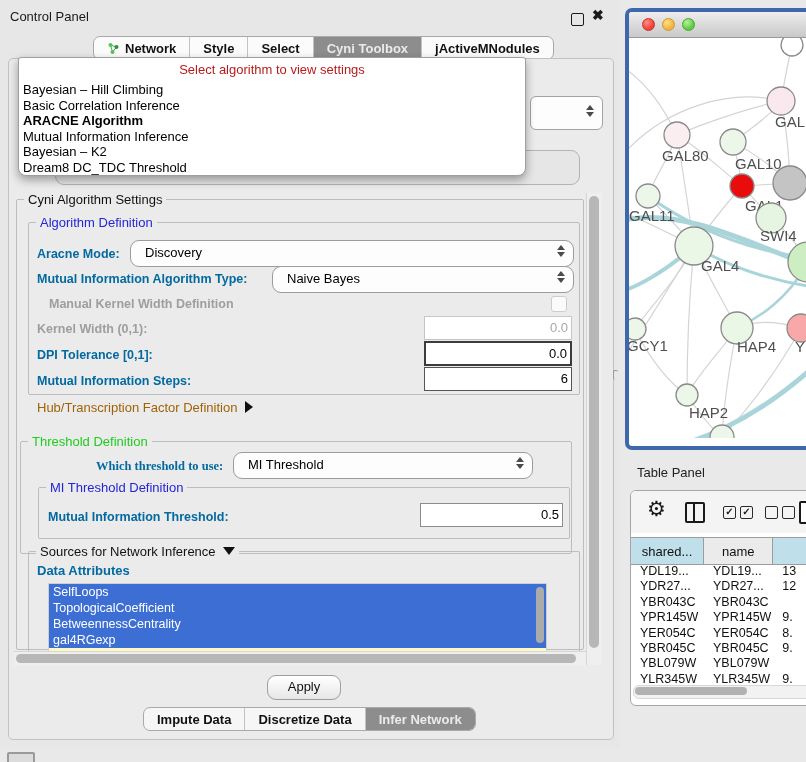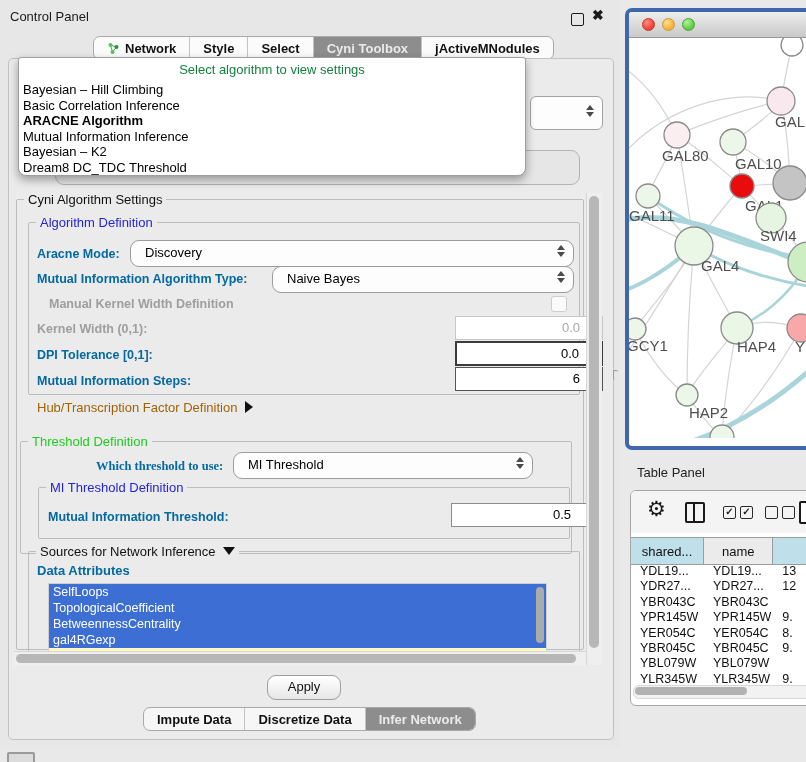--- a/index.html
+++ b/index.html
@@ -32,42 +32,42 @@
             border:1px solid #b3b3b3;border-radius:9px;z-index:2;}
   #bg-combo .txt{position:absolute;left:22px;top:8px;font-size:13px;color:#9d9d9d;}
   #bg-combo-frag{left:530px;top:96px;width:71px;height:32px;background:#fdfdfd;
             border:1px solid #a3a3a3;border-radius:6px;z-index:1;}
 
   
   #dd{left:18px;top:57px;width:506px;height:117px;background:#ffffff;
       border:1px solid #9f9f9f;border-radius:3px 3px 8px 8px;
       box-shadow:0 4px 10px rgba(0,0,0,.35);z-index:30;}
   #dd-placeholder{position:absolute;left:0;top:4px;width:100%;text-align:center;
-      font-size:13px;color:#15803d;}
+      font-size:13px;color:#b91c1c;}
   #dd-list{position:absolute;left:3px;top:24px;right:3px;}
   .dd-item{font-size:13px;color:#000;line-height:15.5px;padding-left:1px;white-space:nowrap;}
   .dd-item.selected{font-weight:bold;}
 
   
   .groupbox{position:absolute;border:1px solid #bdbdbd;border-radius:2px;}
   .gtitle{position:absolute;top:-8px;left:7px;background:#ebebeb;padding:0 4px;
           font-size:13px;white-space:nowrap;}
   .gtitle.blue{color:#2424d8;}
   .gtitle.green{color:#1ecb1e;}
   .flabel{position:absolute;font-size:12.5px;font-weight:bold;color:#0369a1;white-space:nowrap;}
   .flabel.disabled{color:#9e9e9e;}
   .combo{position:absolute;background:#fdfdfd;border:1px solid #9c9c9c;border-radius:9px;}
   .combo .ctext{position:absolute;left:14px;top:4px;font-size:13px;color:#000;}
   .spin{position:absolute;right:8px;top:4px;display:flex;flex-direction:column;gap:2px;}
   .spin .up{width:0;height:0;border-left:4px solid transparent;border-right:4px solid transparent;
             border-bottom:5px solid #4a4a4a;}
   .spin .dn{width:0;height:0;border-left:4px solid transparent;border-right:4px solid transparent;
             border-top:5px solid #4a4a4a;}
   .field{position:absolute;background:#ffffff;font-size:13px;text-align:right;
-         padding-right:22px;box-sizing:border-box;line-height:22px;margin-left:31px;}
+         padding-right:3px;box-sizing:border-box;line-height:22px;}
   .checkbox{position:absolute;width:14px;height:14px;border:1.5px solid #cdcdcd;
             border-radius:3px;background:#fafafa;}
   .expander{position:absolute;font-size:13px;color:#a16207;white-space:nowrap;}
   .tri-right{display:inline-block;width:0;height:0;border-top:6px solid transparent;
              border-bottom:6px solid transparent;border-left:8px solid #111;
              margin-left:8px;vertical-align:-1px;}
   .tri-down{display:inline-block;width:0;height:0;border-left:6px solid transparent;
             border-right:6px solid transparent;border-top:8px solid #111;
             margin-left:7px;vertical-align:1px;}
 

